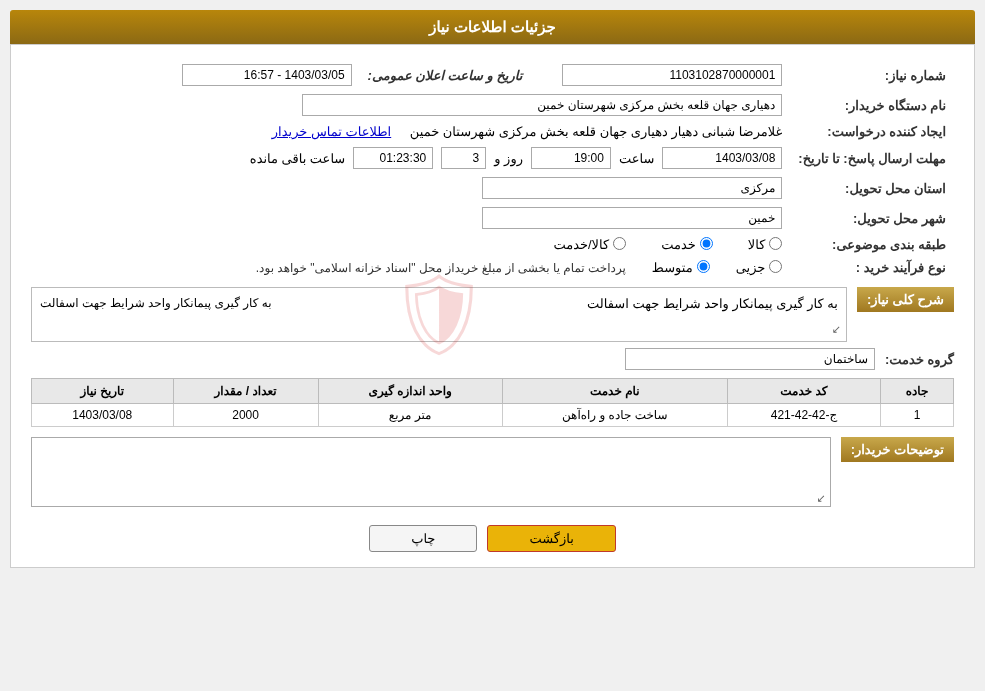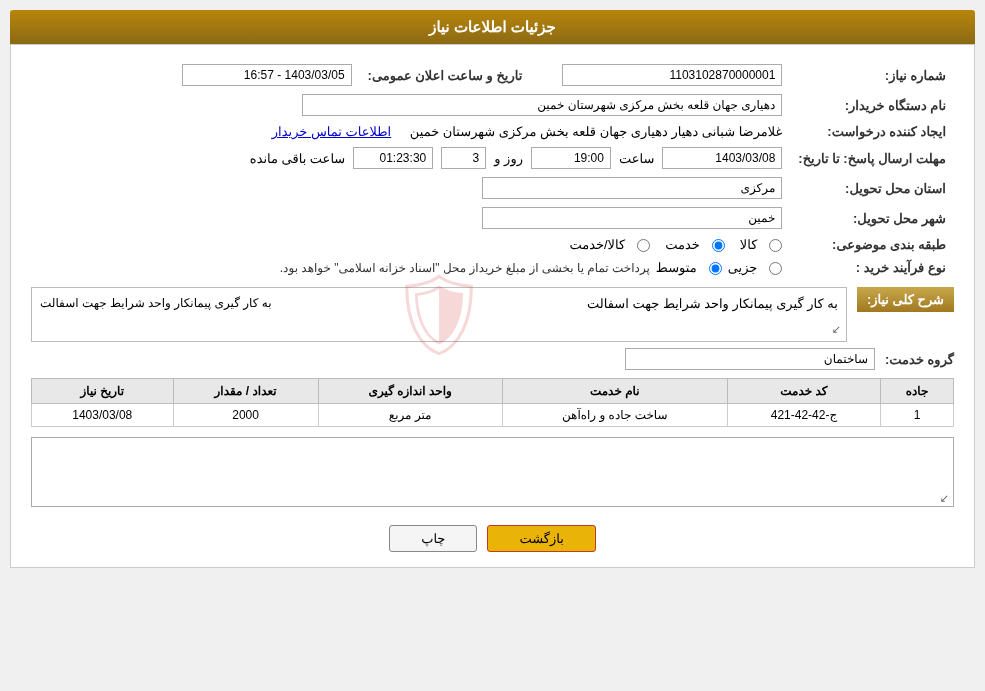--- a/index.html
+++ b/index.html
@@ -89,23 +89,24 @@
       margin: 10px 0 8px 0;
     }
     .radio-group {
       display: flex;
       gap: 15px;
       align-items: center;
       direction: rtl;
     }
     .radio-label {
       display: flex;
-      align-items: flex-end;
-      gap: 12px;
+      align-items: flex-start;
+      gap: 4px;
       cursor: pointer;
+      margin-left: 20px;
     }
     .note-text {
       font-size: 12px;
       color: #333;
     }
     .section-header {
       background: linear-gradient(to bottom, #c8a84b, #a07820);
       color: white;
       text-align: center;
       padding: 5px 10px;
@@ -143,21 +144,21 @@
       resize: none;
     }
     .btn-row {
       text-align: center;
       margin-top: 15px;
       display: flex;
       justify-content: center;
       gap: 10px;
     }
     .btn {
-      padding: 5px 31px;
+      padding: 5px 41px;
       font-size: 13px;
       font-family: Tahoma, Arial, sans-serif;
       cursor: pointer;
       border: 1px solid #888;
       border-radius: 3px;
     }
     .btn-print {
       background: #f5f5f5;
     }
     .btn-back {
@@ -203,21 +204,21 @@
 
   <div class="main-card">
 
     <table class="info-table">
       <tbody>
           <tr>
         <td class="label-cell">شماره نیاز:</td>
         <td class="value-cell" style="width:260px;">
           <input class="input-box input-medium" type="text" value="1103102870000001" readonly="" style="width: 220px;">
         </td>
-        <td class="label-cell" style="text-align:center; width:160px;">تاریخ و ساعت اعلان عمومی:</td>
+        <td class="label-cell" style="text-align:center; width:160px;font-style:italic;">تاریخ و ساعت اعلان عمومی:</td>
         <td class="value-cell">
           <input class="input-box" type="text" value="1403/03/05 - 16:57" readonly="" style="width: 170px;">
         </td>
       </tr>
 
       <tr>
         <td class="label-cell">نام دستگاه خریدار:</td>
         <td class="value-cell" colspan="3">
           <input class="input-box" type="text" value="دهیاری جهان قلعه بخش مرکزی شهرستان خمین" readonly="" style="width: 480px;">
         </td>
@@ -332,20 +333,21 @@
           <td>ج-42-42-421</td>
           <td>ساخت جاده و راه‌آهن</td>
           <td>متر مربع</td>
           <td>2000</td>
           <td>1403/03/08</td>
         </tr>
       </tbody>
     </table>
 
     <div style="display:flex; align-items:flex-start; gap:10px; margin:8px 0; direction:rtl;">
+      <div class="section-header" style="margin:0; padding:5px 10px; font-size:13px; white-space:nowrap; background:linear-gradient(to bottom,#c8a84b,#a07820); color:white; font-weight:bold;">توضیحات خریدار:</div>
       <div style="flex:1; position:relative;">
         <textarea class="textarea-box" style=""></textarea>
         <div style="position:absolute; bottom:5px; right:5px; font-size:11px; color:#666;">↙</div>
       </div>
     </div>
 
     <div class="btn-row">
       <button class="btn btn-back">بازگشت</button>
       <button class="btn btn-print">چاپ</button>
     </div>

